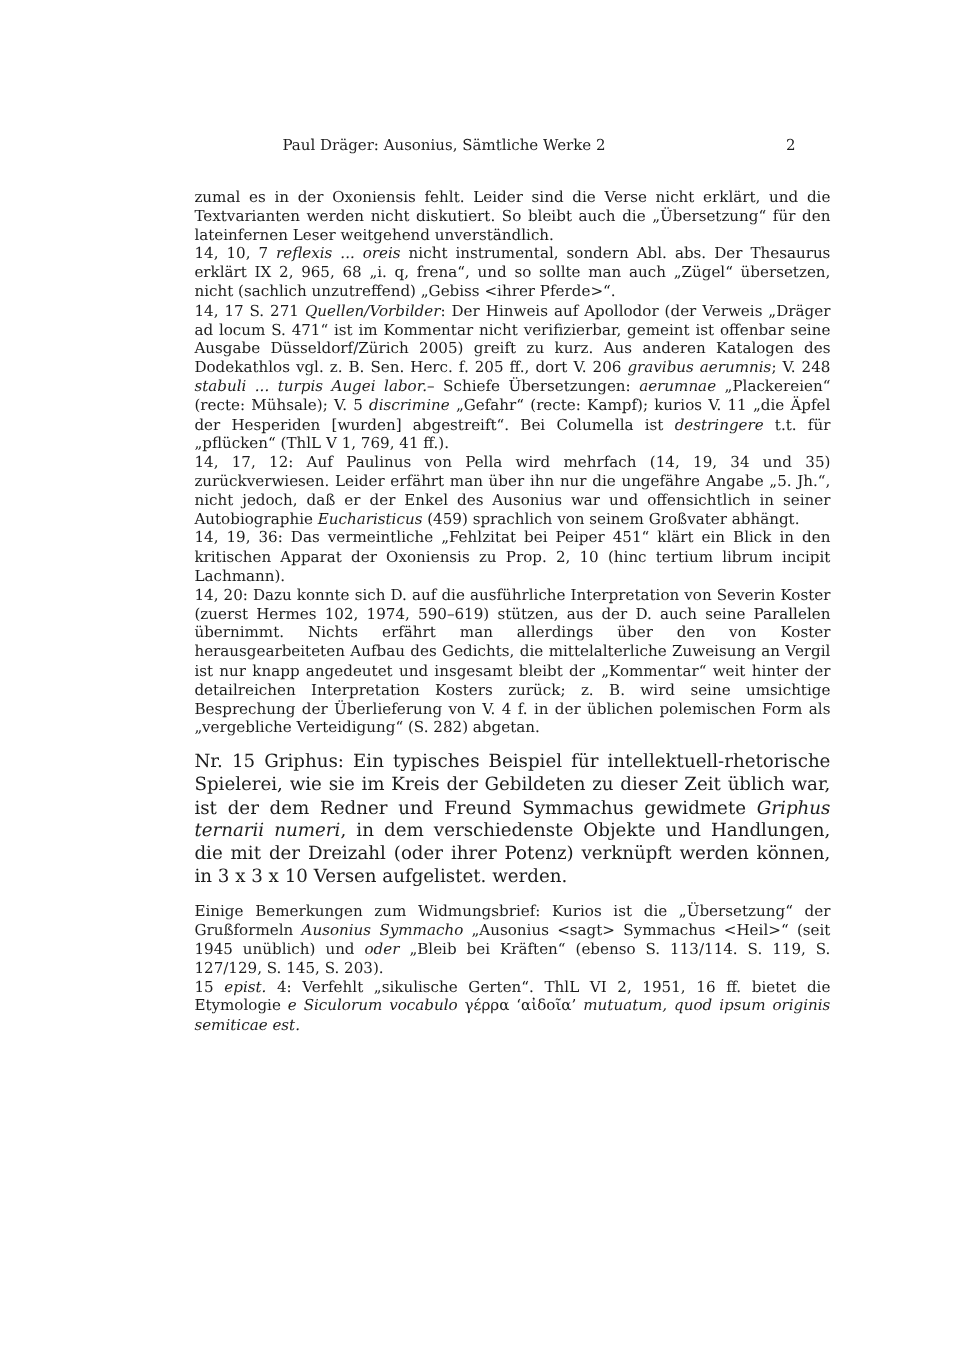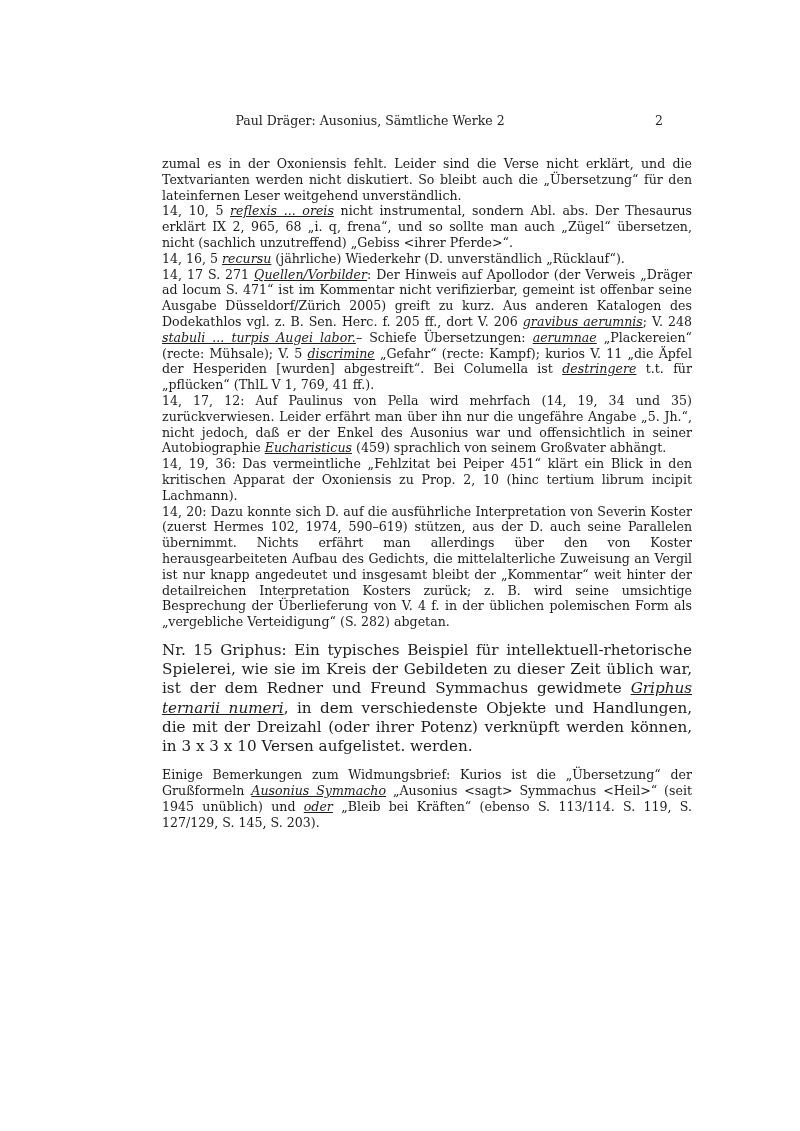--- a/index.html
+++ b/index.html
@@ -56,35 +56,34 @@
   }
   p.para.large {
     font-size: 15.2px;
     line-height: 19.2px;
   }
   p.para.gap {
     margin-top: 11px;
   }
   .it {
     font-style: italic;
-    text-decoration: underline;
   }
 </style>
 </head>
 <body>
 
 <div class="page">
   <div class="running-header">
     <span class="header-title">Paul Dräger: Ausonius, Sämtliche Werke 2</span>
     <span class="page-number">2</span>
   </div>
   <div class="page-body">
       <p class="para"><span>zumal es in der Oxoniensis fehlt. Leider sind die Verse nicht erklärt, und die Textvarianten werden nicht diskutiert. So bleibt auch die „Übersetzung“ für den lateinfernen Leser weitgehend unverständlich.</span></p>
-      <p class="para"><span>14, 10, 5 </span><span class="it">reflexis ... oreis</span><span> nicht instrumental, sondern Abl. abs. Der Thesaurus erklärt IX 2, 965, 68 „i. q, frena“, und so sollte man auch „Zügel“ übersetzen, nicht (sachlich unzutreffend) „Gebiss &lt;ihrer Pferde&gt;“.</span></p>
-      <p class="para"><span>14, 16, 5 </span><span class="it">recursu</span><span> (jährliche) Wiederkehr (D. unverständlich „Rücklauf“).</span></p>
+      <p class="para"><span>14, 10, 7 </span><span class="it">reflexis ... oreis</span><span> nicht instrumental, sondern Abl. abs. Der Thesaurus erklärt IX 2, 965, 68 „i. q, frena“, und so sollte man auch „Zügel“ übersetzen, nicht (sachlich unzutreffend) „Gebiss &lt;ihrer Pferde&gt;“.</span></p>
       <p class="para"><span>14, 17 S. 271 </span><span class="it">Quellen/Vorbilder</span><span>: Der Hinweis auf Apollodor (der Verweis „Dräger ad locum S. 471“ ist im Kommentar nicht verifizierbar, gemeint ist offenbar seine Ausgabe Düsseldorf/Zürich 2005) greift zu kurz. Aus anderen Katalogen des Dodekathlos vgl. z. B. Sen. Herc. f. 205 ff., dort V. 206 </span><span class="it">gravibus aerumnis</span><span>; V. 248 </span><span class="it">stabuli ... turpis Augei labor.</span><span>– Schiefe Übersetzungen: </span><span class="it">aerumnae</span><span> „Plackereien“ (recte: Mühsale); V. 5 </span><span class="it">discrimine</span><span> „Gefahr“ (recte: Kampf); kurios V. 11 „die Äpfel der Hesperiden [wurden] abgestreift“. Bei Columella ist </span><span class="it">destringere</span><span> t.t. für „pflücken“ (ThlL V 1, 769, 41 ff.).</span></p>
       <p class="para"><span>14, 17, 12: Auf Paulinus von Pella wird mehrfach (14, 19, 34 und 35) zurückverwiesen. Leider erfährt man über ihn nur die ungefähre Angabe „5. Jh.“, nicht jedoch, daß er der Enkel des Ausonius war und offensichtlich in seiner Autobiographie </span><span class="it">Eucharisticus</span><span> (459) sprachlich von seinem Großvater abhängt.</span></p>
       <p class="para"><span>14, 19, 36: Das vermeintliche „Fehlzitat bei Peiper 451“ klärt ein Blick in den kritischen Apparat der Oxoniensis zu Prop. 2, 10 (hinc tertium librum incipit Lachmann).</span></p>
       <p class="para"><span>14, 20: Dazu konnte sich D. auf die ausführliche Interpretation von Severin Koster (zuerst Hermes 102, 1974, 590–619) stützen, aus der D. auch seine Parallelen übernimmt. Nichts erfährt man allerdings über den von Koster herausgearbeiteten Aufbau des Gedichts, die mittelalterliche Zuweisung an Vergil ist nur knapp angedeutet und insgesamt bleibt der „Kommentar“ weit hinter der detailreichen Interpretation Kosters zurück; z. B. wird seine umsichtige Besprechung der Überlieferung von V. 4 f. in der üblichen polemischen Form als „vergebliche Verteidigung“ (S. 282) abgetan.</span></p>
       <p class="para large gap"><span>Nr. 15 Griphus: Ein typisches Beispiel für intellektuell-rhetorische Spielerei, wie sie im Kreis der Gebildeten zu dieser Zeit üblich war, ist der dem Redner und Freund Symmachus gewidmete </span><span class="it">Griphus ternarii numeri</span><span>, in dem verschiedenste Objekte und Handlungen, die mit der Dreizahl (oder ihrer Potenz) verknüpft werden können, in 3 x 3 x 10 Versen aufgelistet. werden.</span></p>
       <p class="para gap"><span>Einige Bemerkungen zum Widmungsbrief: Kurios ist die „Übersetzung“ der Grußformeln </span><span class="it">Ausonius Symmacho</span><span> „Ausonius &lt;sagt&gt; Symmachus &lt;Heil&gt;“ (seit 1945 unüblich) und </span><span class="it">oder</span><span> „Bleib bei Kräften“ (ebenso S. 113/114. S. 119, S. 127/129, S. 145, S. 203).</span></p>
+      <p class="para"><span>15 </span><span class="it">epist.</span><span> 4: Verfehlt „sikulische Gerten“. ThlL VI 2, 1951, 16 ff. bietet die Etymologie </span><span class="it">e Siculorum vocabulo</span><span> γέρρα ‘αἰδοῖα’ </span><span class="it">mutuatum, quod ipsum originis semiticae est.</span></p>
     </div>
 </div>
 
 </body></html>

